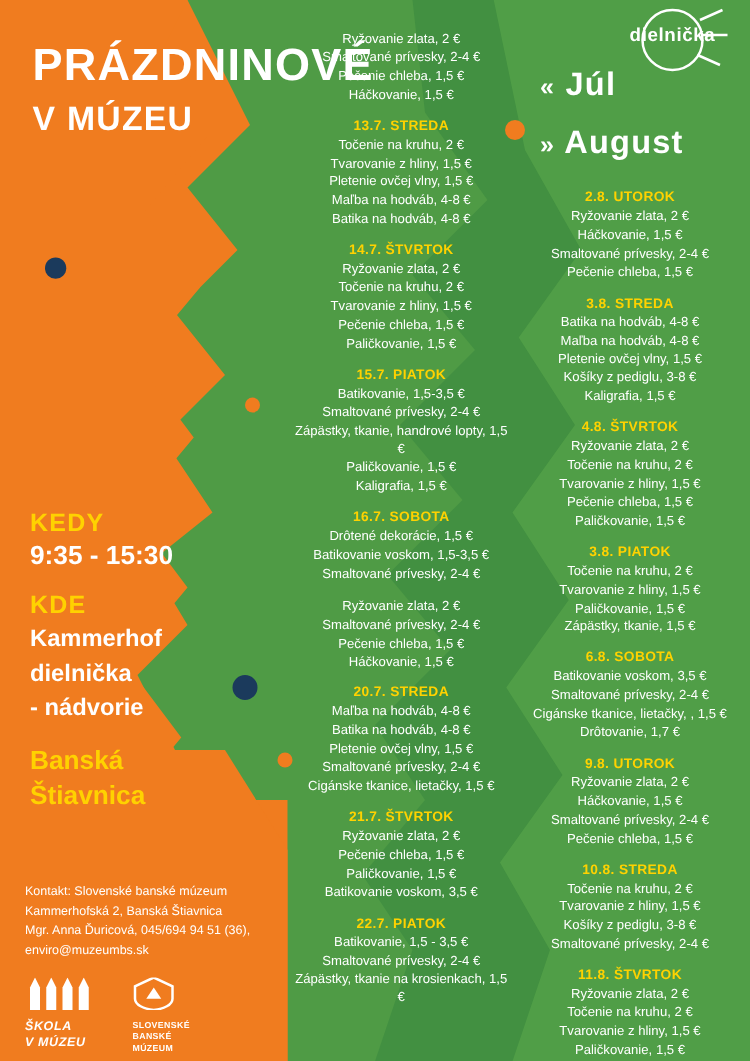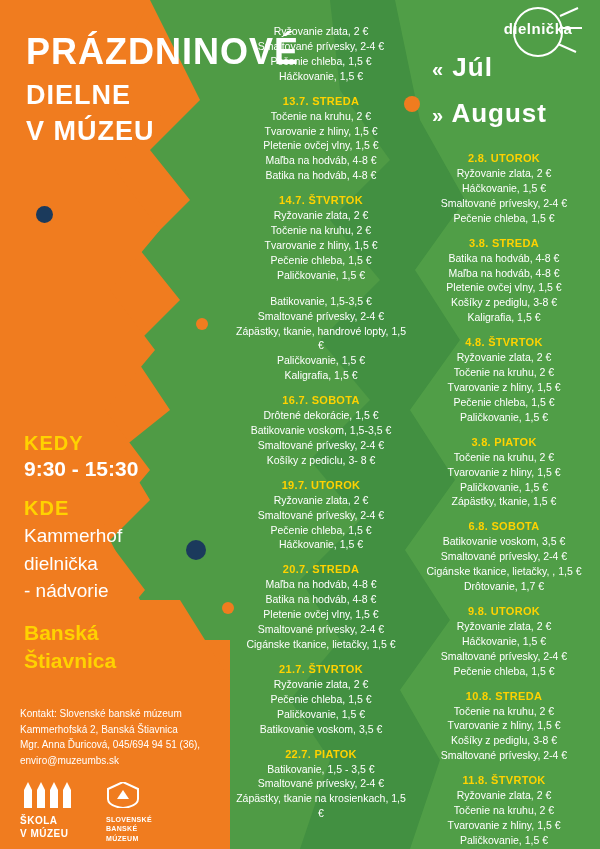--- a/index.html
+++ b/index.html
@@ -59,38 +59,38 @@
     color: #ffffff;
     font-size: 26px;
     font-weight: bold;
     letter-spacing: 1px;
   }
   .month-jul { left: 432px; top: 52px; }
   .month-aug { left: 432px; top: 98px; }
   .chev { color: #ffffff; font-size: 20px; }
 
   
-  .info-block { position: absolute; left: 24px; top: 432px; width: 220px; }
+  .info-block { position: absolute; left: 24px; top: 408px; width: 220px; }
   .info-h {
     color: #ffd200;
     font-size: 20px;
     font-weight: bold;
     letter-spacing: 1px;
     margin-bottom: 2px;
   }
   .info-time {
     color: #ffffff;
     font-size: 21px;
     font-weight: bold;
     margin-bottom: 16px;
   }
   .info-place {
     color: #ffffff;
     font-size: 19px;
-    font-weight: normal;
+    font-weight: bold;
     line-height: 1.45;
     margin-bottom: 14px;
   }
   .info-city {
     color: #ffd200;
     font-size: 21px;
     font-weight: bold;
     line-height: 1.35;
   }
 
@@ -103,21 +103,21 @@
     line-height: 1.55;
     width: 210px;
   }
 
   
   .bottom-logos {
     position: absolute;
     left: 20px; top: 782px;
     width: 220px; height: 62px;
   }
-  .blogo1 { position: absolute; left: 0; top: 0; width: 66px; }
+  .blogo1 { position: absolute; left: 0; top: 0; width: 66px; font-style: italic; }
   .blogo1 .bl-txt {
     color: #ffffff; font-size: 10px; font-weight: bold;
     line-height: 1.25; margin-top: 3px; letter-spacing: 0.5px;
   }
   .blogo2 { position: absolute; left: 86px; top: 0; width: 110px; }
   .blogo2 .bl-txt {
     color: #ffffff; font-size: 7px; font-weight: bold;
     line-height: 1.35; margin-top: 3px; letter-spacing: 0.3px;
   }
 
@@ -182,36 +182,35 @@
         <circle cx="48" cy="26" r="24" fill="none" stroke="#ffffff" stroke-width="2"></circle>
         <line x1="70" y1="10" x2="88" y2="2" stroke="#ffffff" stroke-width="2"></line>
         <line x1="72" y1="22" x2="92" y2="22" stroke="#ffffff" stroke-width="2"></line>
         <line x1="68" y1="38" x2="86" y2="46" stroke="#ffffff" stroke-width="2"></line>
       </svg>
       <div class="logo-text">dielnička</div>
     </div>
 
     <div class="headline">
       <div class="l1">PRÁZDNINOVÉ</div>
-      <div class="l2">DIELNE</div>
       <div class="l3">V MÚZEU</div>
     </div>
 
     <div class="month month-jul">
       <span class="chev">«</span>
       <span>Júl</span>
     </div>
     <div class="month month-aug">
       <span class="chev">»</span>
       <span>August</span>
     </div>
 
     <div class="info-block">
       <div class="info-h">KEDY</div>
-      <div class="info-time">9:30 - 15:30</div>
+      <div class="info-time">9:35 - 15:30</div>
       <div class="info-h">KDE</div>
       <div class="info-place">
         <div>Kammerhof</div>
         <div>dielnička</div>
         <div>- nádvorie</div>
       </div>
       <div class="info-city">
         <div>Banská</div>
         <div>Štiavnica</div>
       </div>
@@ -267,35 +266,34 @@
         </div>
         <div class="day">
           <div class="day-title">14.7. ŠTVRTOK</div>
           <div class="ev">Ryžovanie zlata, 2 €</div>
           <div class="ev">Točenie na kruhu, 2 €</div>
           <div class="ev">Tvarovanie z hliny, 1,5 €</div>
           <div class="ev">Pečenie chleba, 1,5 €</div>
           <div class="ev">Paličkovanie, 1,5 €</div>
         </div>
         <div class="day">
+          <div class="day-title">15.7. PIATOK</div>
           <div class="ev">Batikovanie, 1,5-3,5 €</div>
           <div class="ev">Smaltované prívesky, 2-4 €</div>
           <div class="ev">Zápästky, tkanie, handrové lopty, 1,5 €</div>
           <div class="ev">Paličkovanie, 1,5 €</div>
           <div class="ev">Kaligrafia, 1,5 €</div>
         </div>
         <div class="day">
           <div class="day-title">16.7. SOBOTA</div>
           <div class="ev">Drôtené dekorácie, 1,5 €</div>
           <div class="ev">Batikovanie voskom, 1,5-3,5 €</div>
           <div class="ev">Smaltované prívesky, 2-4 €</div>
-          <div class="ev">Košíky z pediclu,  3- 8 €</div>
-        </div>
-        <div class="day">
-          <div class="day-title">19.7. UTOROK</div>
+        </div>
+        <div class="day">
           <div class="ev">Ryžovanie zlata, 2 €</div>
           <div class="ev">Smaltované  prívesky, 2-4 €</div>
           <div class="ev">Pečenie chleba, 1,5 €</div>
           <div class="ev">Háčkovanie, 1,5 €</div>
         </div>
         <div class="day">
           <div class="day-title">20.7. STREDA</div>
           <div class="ev">Maľba na hodváb, 4-8 €</div>
           <div class="ev">Batika na hodváb, 4-8 €</div>
           <div class="ev">Pletenie ovčej  vlny, 1,5 €</div>

